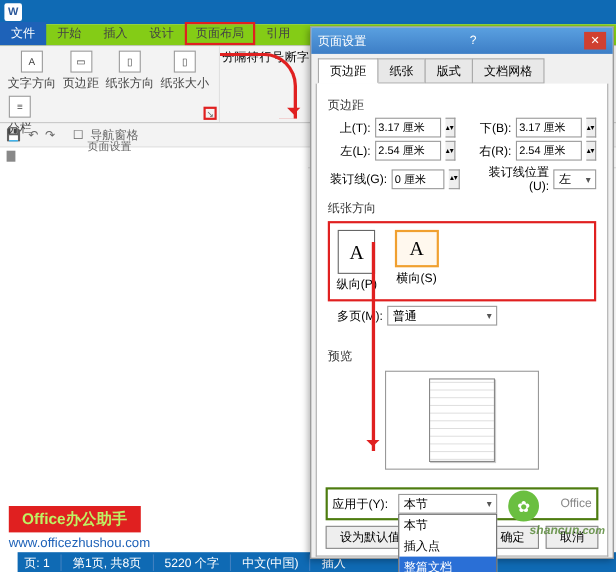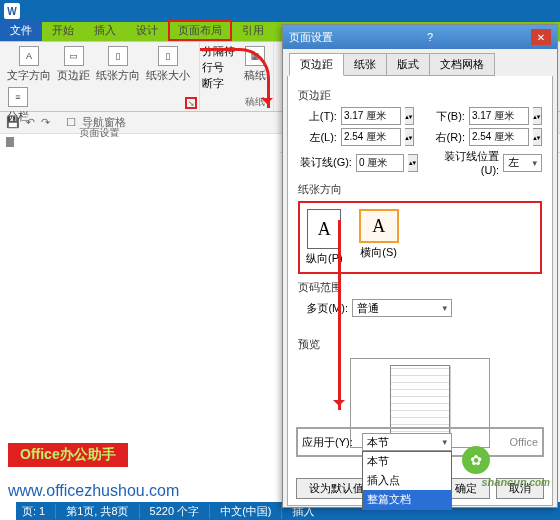--- a/index.html
+++ b/index.html
@@ -8,30 +8,30 @@
 .titlebar .w-icon{width:16px;height:16px;background:#fff;color:#2a579a;font-weight:bold;display:flex;align-items:center;justify-content:center;font-size:10px;border-radius:2px}
 .ribbon-tabs{height:20px;background:#84cc16;display:flex;align-items:flex-end;border-bottom:1px solid #c6c6c6}
 .tab{padding:3px 10px;color:#444;cursor:pointer}
 .tab.file{background:#1e62b8;color:#fff}
 .tab.active{border:2px solid #e02020;padding:1px 8px}
 .ribbon{height:70px;background:#f3f3f3;border-bottom:1px solid #c6c6c6;display:flex;position:relative}
 .rgroup{display:flex;flex-direction:column;align-items:center;padding:2px 4px;border-right:1px solid #e0e0e0}
 .rbtn{display:flex;flex-direction:column;align-items:center;padding:2px 3px;color:#444;font-size:10px}
 .rbtn .ico{width:20px;height:20px;border:1px solid #999;margin-bottom:2px;background:#fff;display:flex;align-items:center;justify-content:center;font-size:9px}
 .rlabel{font-size:10px;color:#666;margin-top:auto;text-align:center}
-.small-items{display:flex;flex-direction:column;gap:1px;font-size:10px;padding:2px}
+.small-items{display:flex;flex-direction:row;gap:1px;font-size:10px;padding:2px}
 .launcher{position:absolute;right:2px;bottom:2px;width:12px;height:12px;border:2px solid #e02020;font-size:8px;display:flex;align-items:center;justify-content:center;color:#666}
 .qat{height:22px;background:#f3f3f3;display:flex;align-items:center;gap:6px;padding:0 6px;border-bottom:1px solid #e0e0e0}
 .qat span{color:#666;font-size:11px}
 .ruler{height:16px;background:#fff;border-bottom:1px solid #e0e0e0}
 .ruler .mark{width:8px;height:10px;background:#888;margin:3px 0 0 6px}
 .doc{position:absolute;left:0;top:150px;right:280px;bottom:20px;background:#fff}
 .brand{position:absolute;left:8px;bottom:20px}
 .brand .red{background:#e02020;color:#bef264;padding:3px 12px;font-weight:bold;display:inline-block;font-size:14px}
-.brand .url{color:#1e62b8;font-size:16px;margin-top:15px}
+.brand .url{color:#1e62b8;font-size:12px;margin-top:2px}
 .status{position:absolute;left:16px;bottom:0;right:0;height:18px;background:#0f6ab4;color:#fff;display:flex;align-items:center;gap:10px;padding:0 6px;font-size:10px}
 .status .sec{border-right:1px solid #4080c0;padding-right:10px}
 
 .dialog{position:absolute;right:2px;top:24px;width:276px;height:484px;background:#f0f0f0;border:1px solid #888;box-shadow:-2px 2px 6px rgba(0,0,0,.3)}
 .dlg-title{height:24px;background:linear-gradient(#5aa0e0,#3d7ec6);display:flex;align-items:center;color:#fff;padding:0 6px;font-size:12px}
 .dlg-title .x{margin-left:auto;width:20px;height:16px;background:#d04030;color:#fff;display:flex;align-items:center;justify-content:center;font-size:10px}
 .dlg-tabs{display:flex;padding:4px 6px 0;gap:0}
 .dlg-tab{padding:3px 10px;border:1px solid #aaa;background:#e8e8e8;font-size:11px;margin-right:-1px}
 .dlg-tab.active{background:#fff;border-bottom:1px solid #fff;z-index:1}
 .dlg-body{padding:6px 10px;background:#fff;margin:0 4px;border:1px solid #aaa;border-top:none;height:430px;position:relative}
@@ -42,21 +42,21 @@
 .row .spin{width:10px;height:18px;border:1px solid #999;border-left:none;background:#eee;font-size:7px;display:flex;flex-direction:column;justify-content:center;align-items:center;line-height:1}
 .orient-box{border:2px solid #e02020;padding:6px;display:flex;gap:16px;margin:4px 0}
 .orient{display:flex;flex-direction:column;align-items:center;gap:2px}
 .orient .pg{width:34px;height:40px;border:1px solid #666;background:#fff;display:flex;align-items:center;justify-content:center;font-size:18px;font-family:serif}
 .orient.landscape .pg{width:40px;height:34px}
 .orient.selected .pg{border:2px solid #f0a030;background:#fff8ee}
 .sel{height:18px;border:1px solid #999;background:#fff;padding:0 4px;display:flex;align-items:center;justify-content:space-between;font-size:11px}
 .sel::after{content:"▾";font-size:9px;color:#555}
 .preview{width:140px;height:90px;border:1px solid #999;margin:6px auto;background:#fff;display:flex;align-items:center;justify-content:center}
 .preview .sheet{width:60px;height:76px;border:1px solid #888;box-shadow:1px 1px 0 #ccc;background:repeating-linear-gradient(#fff,#fff 6px,#ddd 6px,#ddd 7px);background-position:0 10px;background-size:100% 7px}
-.apply-box{border:2px solid #a3a3a3;padding:4px;position:absolute;left:8px;right:8px;bottom:48px}
+.apply-box{border:2px solid #4d7c0f;padding:4px;position:absolute;left:8px;right:8px;bottom:32px}
 .apply-row{display:flex;align-items:center;gap:4px}
 .dropdown-open{position:relative;width:90px}
 .dropdown-open .dd-list{position:absolute;top:18px;left:0;width:90px;border:1px solid #666;background:#fff;z-index:10}
 .dd-item{padding:2px 4px;font-size:11px}
 .dd-item.hl{background:#2a6fd6;color:#fff}
 .bottom-row{position:absolute;left:8px;right:8px;bottom:6px;display:flex;align-items:flex-end;justify-content:space-between;font-size:11px}
 .btn{padding:2px 12px;border:1px solid #888;background:#eee}
 .arrow{position:absolute;pointer-events:none}
 .arrow.a1{left:200px;top:48px;width:70px;height:60px;border-top:3px solid #e02020;border-right:3px solid #e02020;border-top-right-radius:30px}
 .arrow.a1::after{content:"";position:absolute;right:-6px;bottom:-2px;border:6px solid transparent;border-top-color:#e02020}
@@ -189,21 +189,20 @@
       <div class="orient">
         <div class="pg">A</div>
           <span>纵向(P)</span>
       </div>
       <div class="orient landscape selected">
         <div class="pg">A</div>
           <span>横向(S)</span>
       </div>
     </div>
 
-    <div class="section-label">页码范围</div>
     <div class="row">
       <label style="width:50px">多页(M):</label>
       <div class="sel" style="width:100px">普通</div>
     </div>
 
     <div class="section-label" style="margin-top:20px">预览</div>
     <div class="preview">
         <div class="sheet"></div>
       </div>
 

